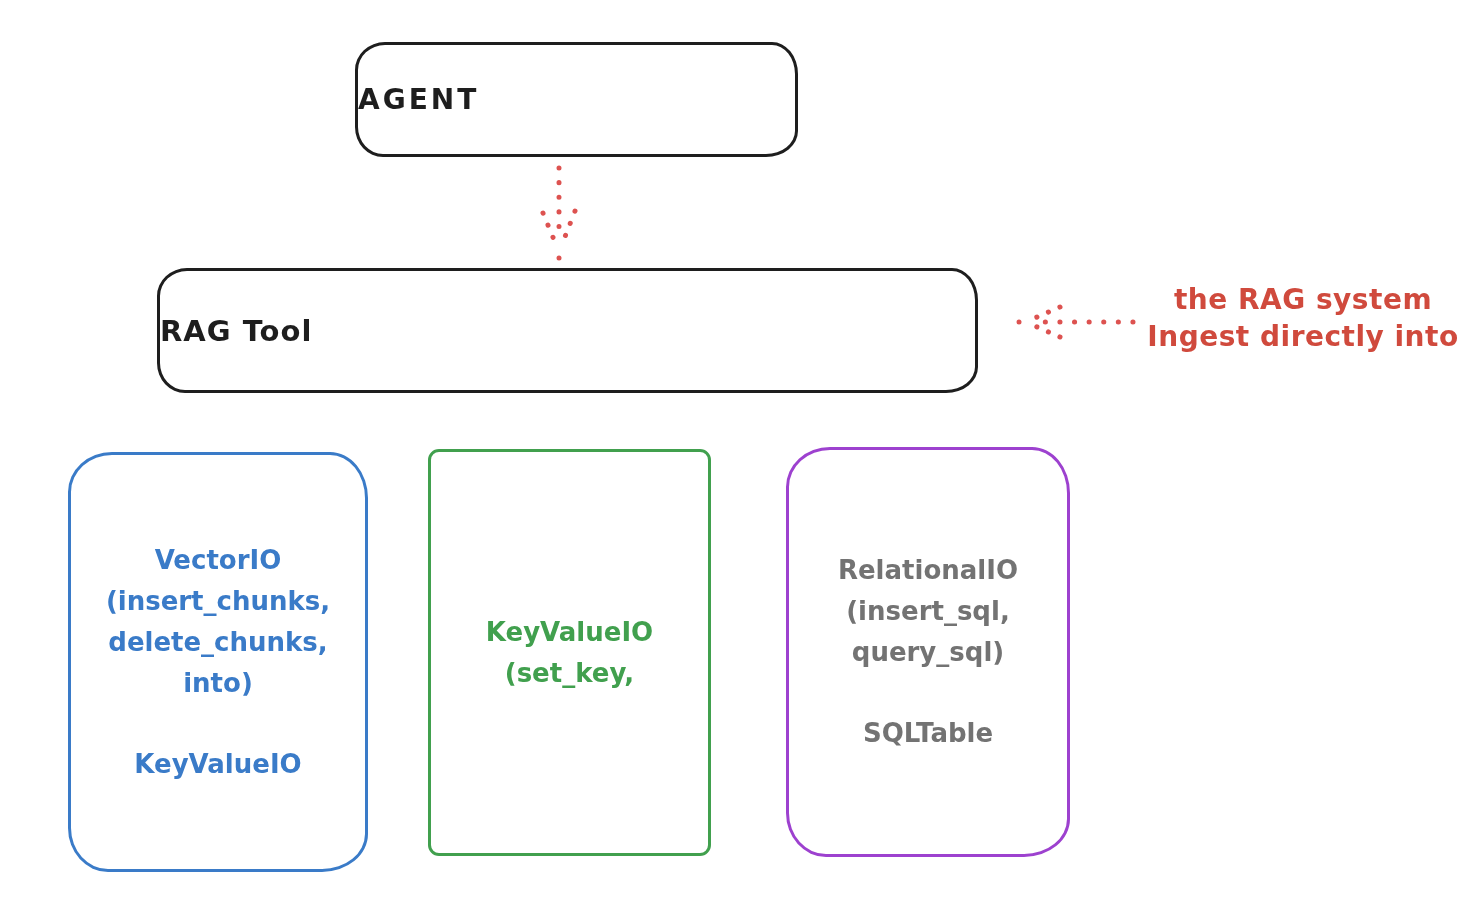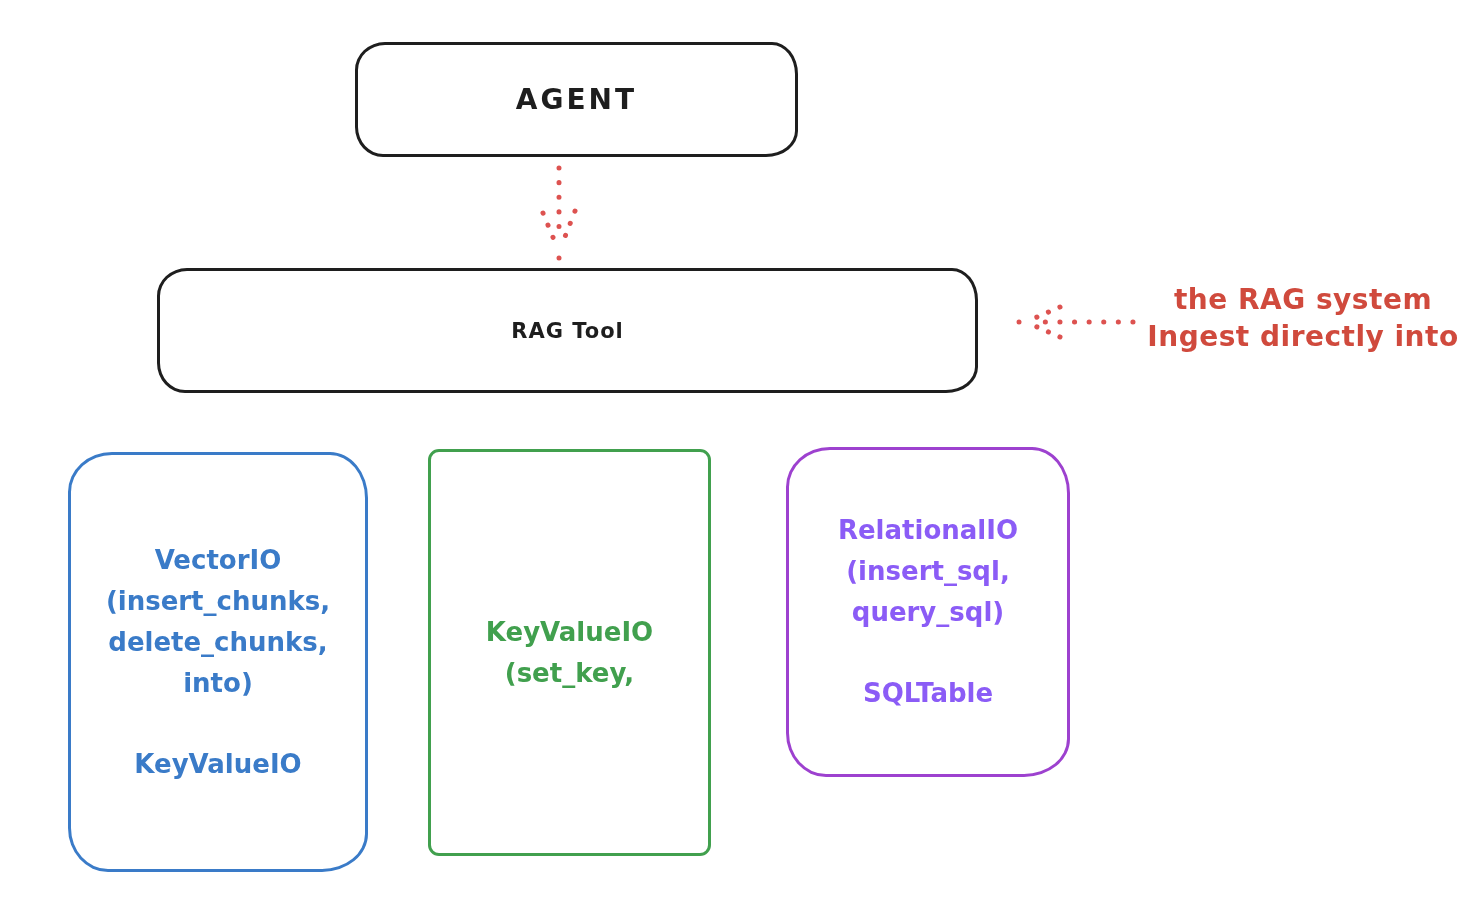--- a/index.html
+++ b/index.html
@@ -9,35 +9,35 @@
     width: 1484px; height: 910px; overflow: hidden;
   }
   .canvas {
     position: relative;
     width: 1484px; height: 910px;
     background: #ffffff;
   }
   .box {
     position: absolute;
     background: #ffffff;
-    display: flex; align-items: center; justify-content: center;
+    display: flex; align-items: center; justify-content: flex-start;
     text-align: center;
   }
   .box-ink {
     border: 3.5px solid #1e1e1e;
     border-radius: 30px 26px 32px 28px / 28px 32px 26px 30px;
     color: #1e1e1e;
   }
   .agent-box {
     left: 355px; top: 42px; width: 443px; height: 115px;
     font-size: 28px; font-weight: 700; letter-spacing: 3px;
   }
   .rag-box {
     left: 157px; top: 268px; width: 821px; height: 125px;
-    font-size: 21px; font-weight: 600; letter-spacing: 1px;
+    font-size: 29px; font-weight: 600; letter-spacing: 1px;
   }
   .arrow-svg { position: absolute; }
   .v-arrow { left: 528px; top: 161px; }
   .h-arrow { left: 1012px; top: 299px; }
   .ingest-note {
     position: absolute;
     left: 1128px; top: 281px; width: 350px;
     text-align: center;
     color: #d04a3d;
     font-size: 28px; font-weight: 700; line-height: 37px;
@@ -56,22 +56,22 @@
   .io-box .index-label { margin-top: 40px; }
   .io-vector {
     left: 68px; top: 452px; width: 300px; height: 420px;
     border-color: #3a7bc8; color: #3a7bc8;
   }
   .io-keyvalue {
     left: 428px; top: 449px; width: 283px; height: 407px;
     border-color: #41a04e; color: #41a04e; border-radius: 11px;
   }
   .io-relational {
-    left: 786px; top: 447px; width: 284px; height: 330px;
-    border-color: #9d41cf; color: #8b5cf6; text-align: center;
+    left: 786px; top: 447px; width: 284px; height: 410px;
+    border-color: #9d41cf; color: #737373; text-align: center;
   }
   .io-line { display: block; }
 </style>
 </head>
 <body>
 
 <div class="canvas">
 
   <div class="box box-ink agent-box">
     <span>AGENT</span>

